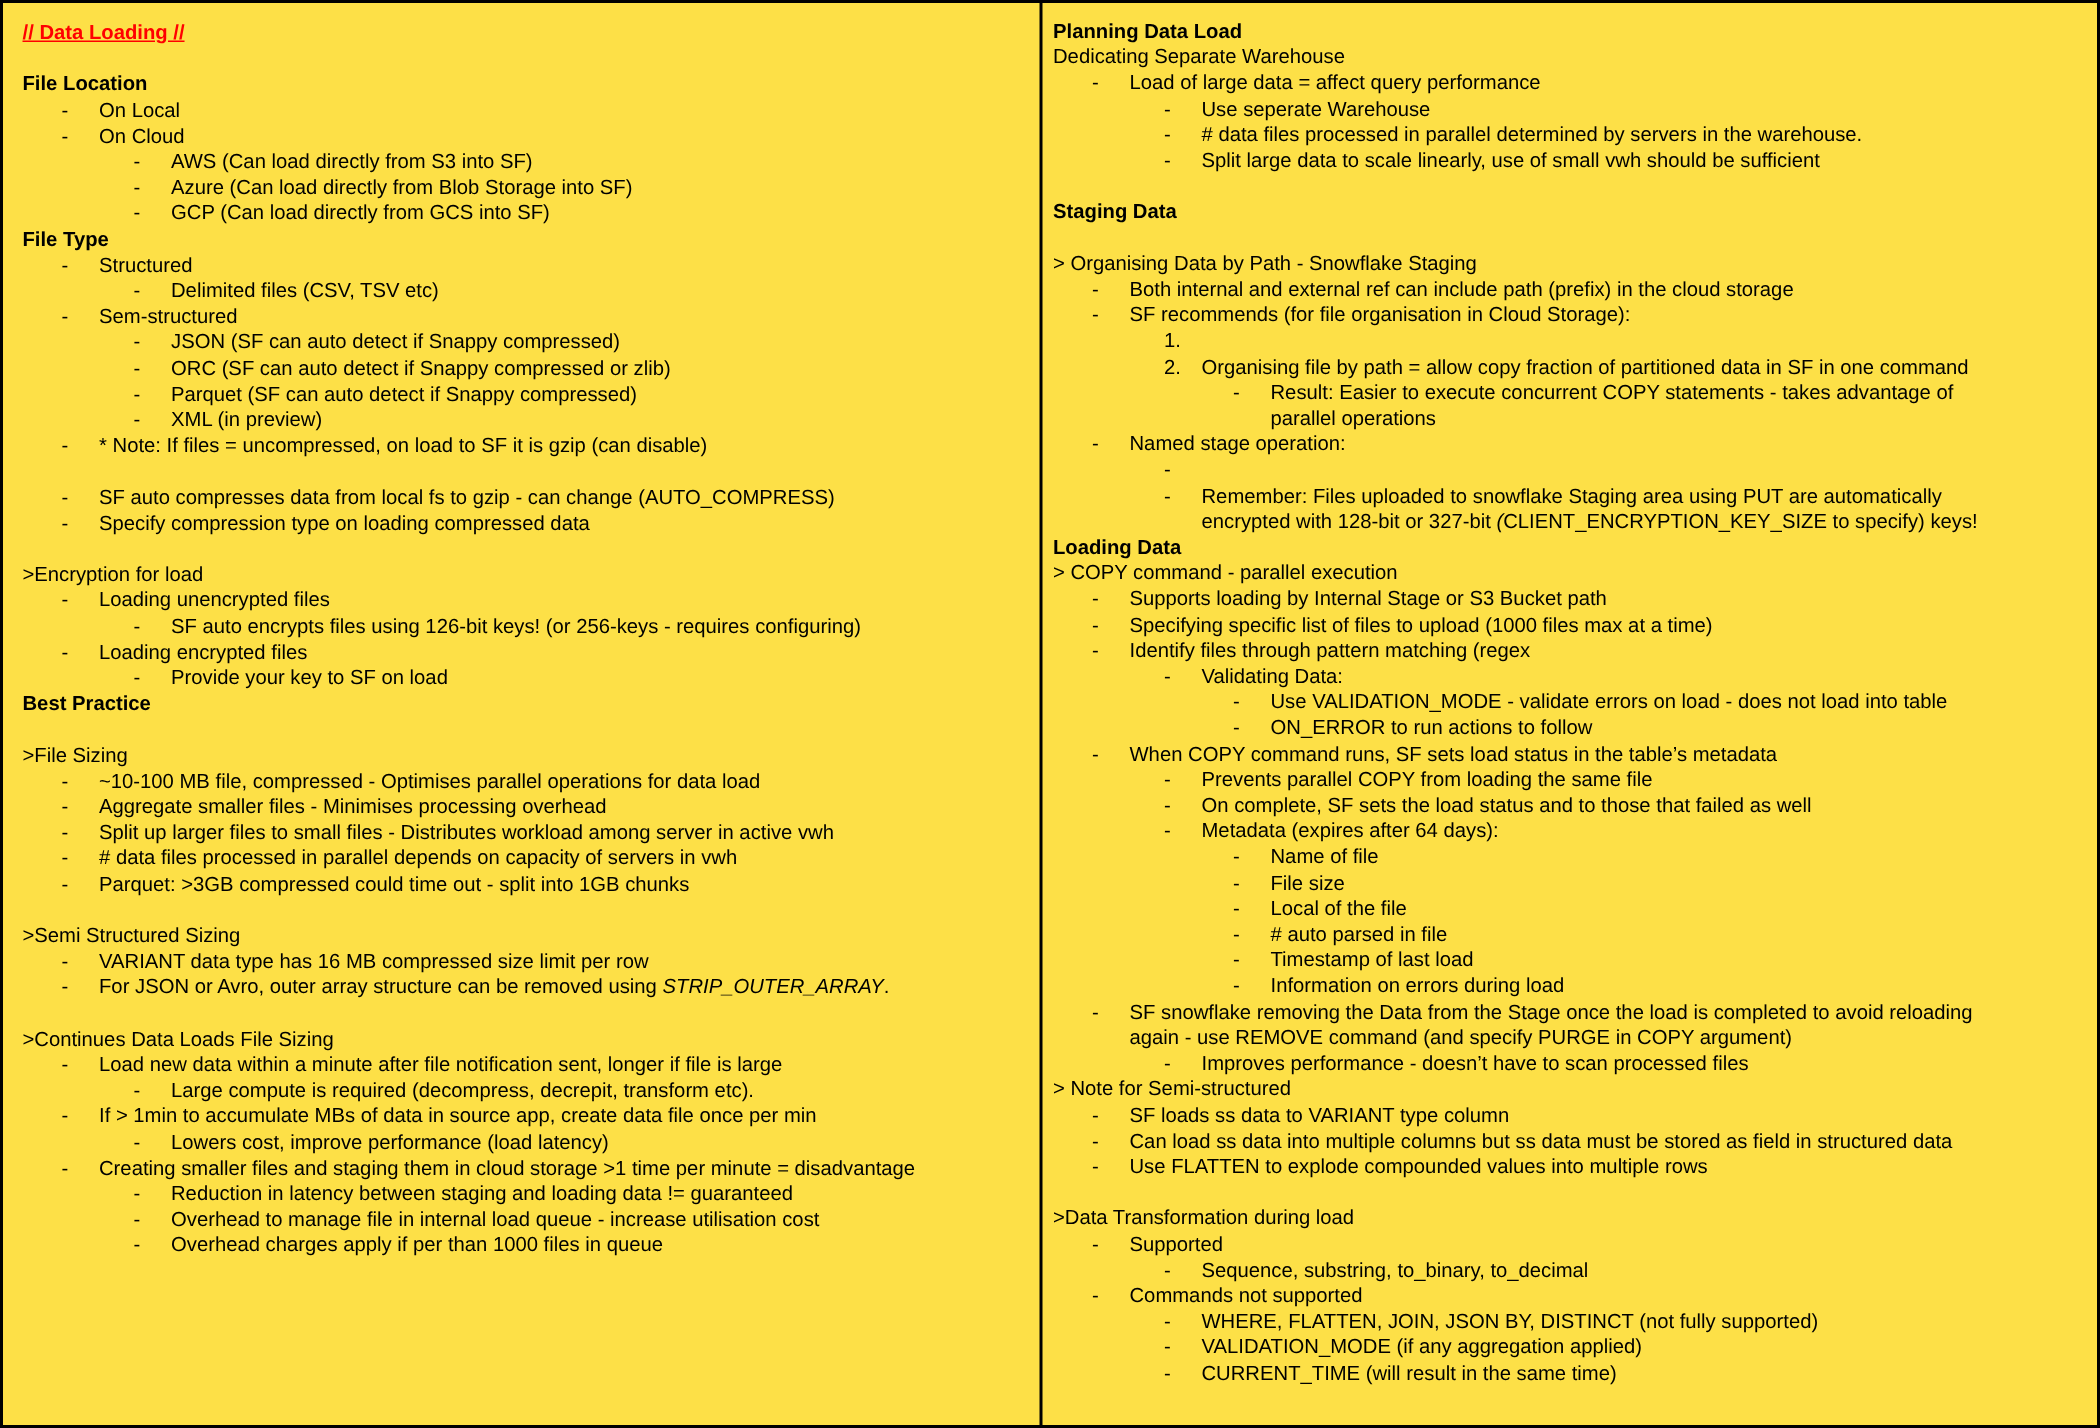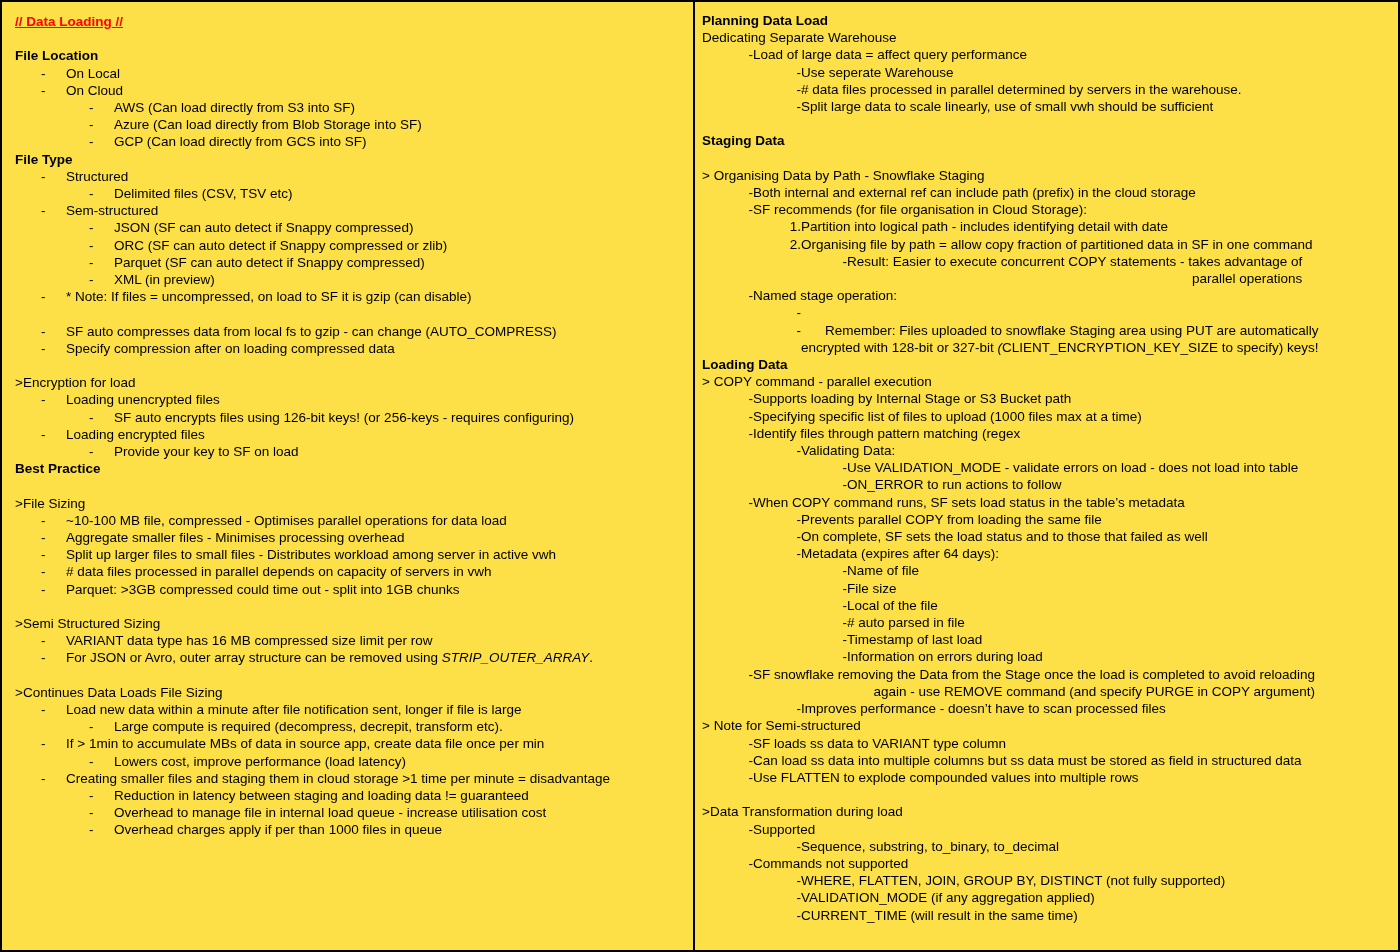--- a/index.html
+++ b/index.html
@@ -11,21 +11,21 @@
   .page {
     position: absolute; left: 0; top: 0;
     width: 1400px; height: 952px;
     box-sizing: border-box;
     border: 2px solid #000;
     display: flex;
     background: #fde047;
   }
   .col { box-sizing: border-box; overflow: hidden; }
   .col-left  { width: 691px; padding: 11px 4px 4px 13px; }
-  .col-right { flex: 1; border-left: 2px solid #000; padding: 10px 10px 4px 7px; text-align: right; }
+  .col-right { flex: 1; border-left: 2px solid #000; padding: 10px 10px 4px 7px; }
   .line { display: flex; line-height: 17.2px; white-space: nowrap; }
   .blank { height: 17.2px; }
   .lv0 { padding-left: 0; }
   .lv1 { padding-left: 26px; }
   .lv2 { padding-left: 74px; }
   .lv3 { padding-left: 120px; }
   .marker { flex: 0 0 25px; }
   .txt.b { font-weight: bold; }
   .txt.u { text-decoration: underline; }
   .txt i { font-style: italic; }
@@ -97,21 +97,21 @@
         <span class="marker">-</span>
         <span class="txt">* Note: If files = uncompressed, on load to SF it is gzip (can disable)</span>
       </div>
       <div class="blank"></div>
       <div class="line lv1">
         <span class="marker">-</span>
         <span class="txt">SF auto compresses data from local fs to gzip - can change (AUTO_COMPRESS)</span>
       </div>
       <div class="line lv1">
         <span class="marker">-</span>
-        <span class="txt">Specify compression after on loading compressed data</span>
+        <span class="txt">Specify compression type on loading compressed data</span>
       </div>
       <div class="blank"></div>
       <div class="line lv0">
         <span class="txt">&gt;Encryption for load</span>
       </div>
       <div class="line lv1">
         <span class="marker">-</span>
         <span class="txt">Loading unencrypted files</span>
       </div>
       <div class="line lv2">
@@ -236,21 +236,20 @@
       <div class="line lv1">
         <span class="marker">-</span>
         <span class="txt">Both internal and external ref can include path (prefix) in the cloud storage</span>
       </div>
       <div class="line lv1">
         <span class="marker">-</span>
         <span class="txt">SF recommends (for file organisation in Cloud Storage):</span>
       </div>
       <div class="line lv2">
         <span class="marker">1.</span>
-        <span class="txt">Partition into logical path - includes identifying detail with date</span>
       </div>
       <div class="line lv2">
         <span class="marker">2.</span>
         <span class="txt">Organising file by path = allow copy fraction of partitioned data in SF in one command</span>
       </div>
       <div class="line lv3">
         <span class="marker">-</span>
         <span class="txt"><span>Result: Easier to execute concurrent COPY statements - takes advantage of</span><br><span>parallel operations</span></span>
       </div>
       <div class="line lv1">
@@ -368,21 +367,21 @@
       <div class="line lv2">
         <span class="marker">-</span>
         <span class="txt">Sequence, substring, to_binary, to_decimal</span>
       </div>
       <div class="line lv1">
         <span class="marker">-</span>
         <span class="txt">Commands not supported</span>
       </div>
       <div class="line lv2">
         <span class="marker">-</span>
-        <span class="txt">WHERE, FLATTEN, JOIN, GROUP BY, DISTINCT (not fully supported)</span>
+        <span class="txt">WHERE, FLATTEN, JOIN, JSON BY, DISTINCT (not fully supported)</span>
       </div>
       <div class="line lv2">
         <span class="marker">-</span>
         <span class="txt">VALIDATION_MODE (if any aggregation applied)</span>
       </div>
       <div class="line lv2">
         <span class="marker">-</span>
         <span class="txt">CURRENT_TIME (will result in the same time)</span>
       </div>
     </div>

